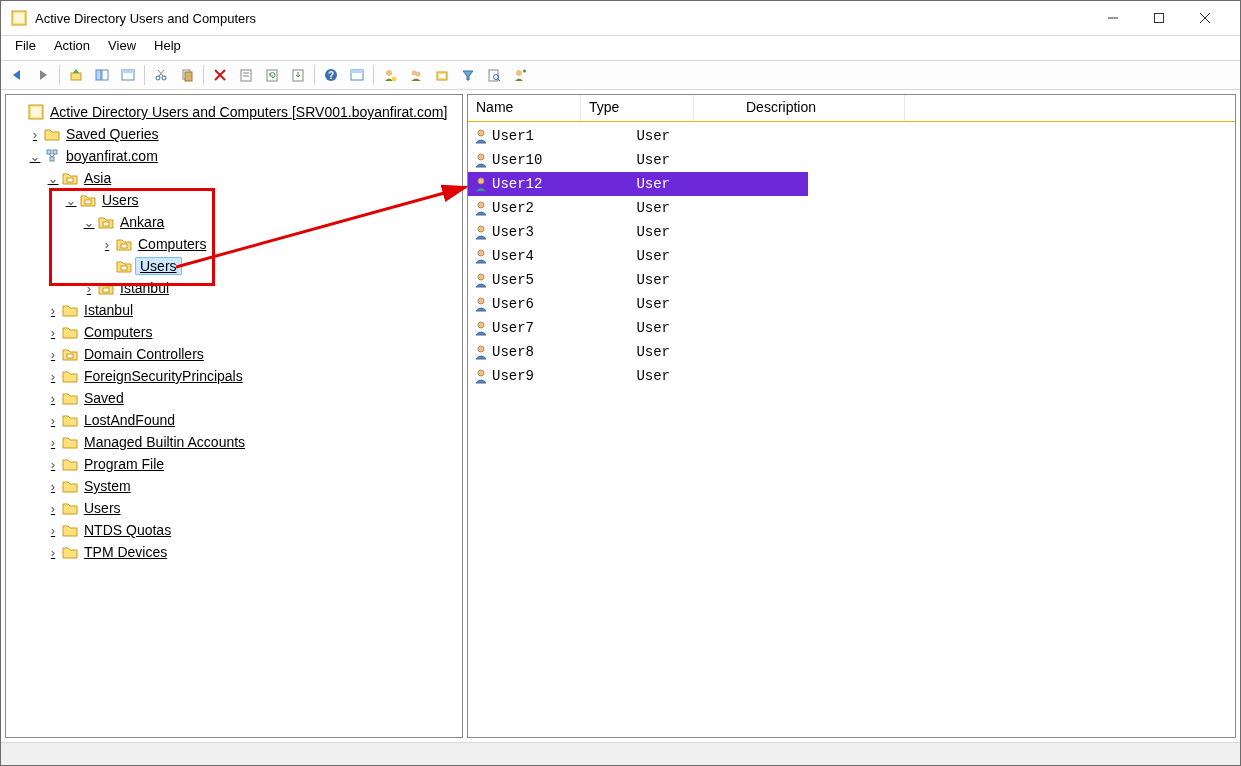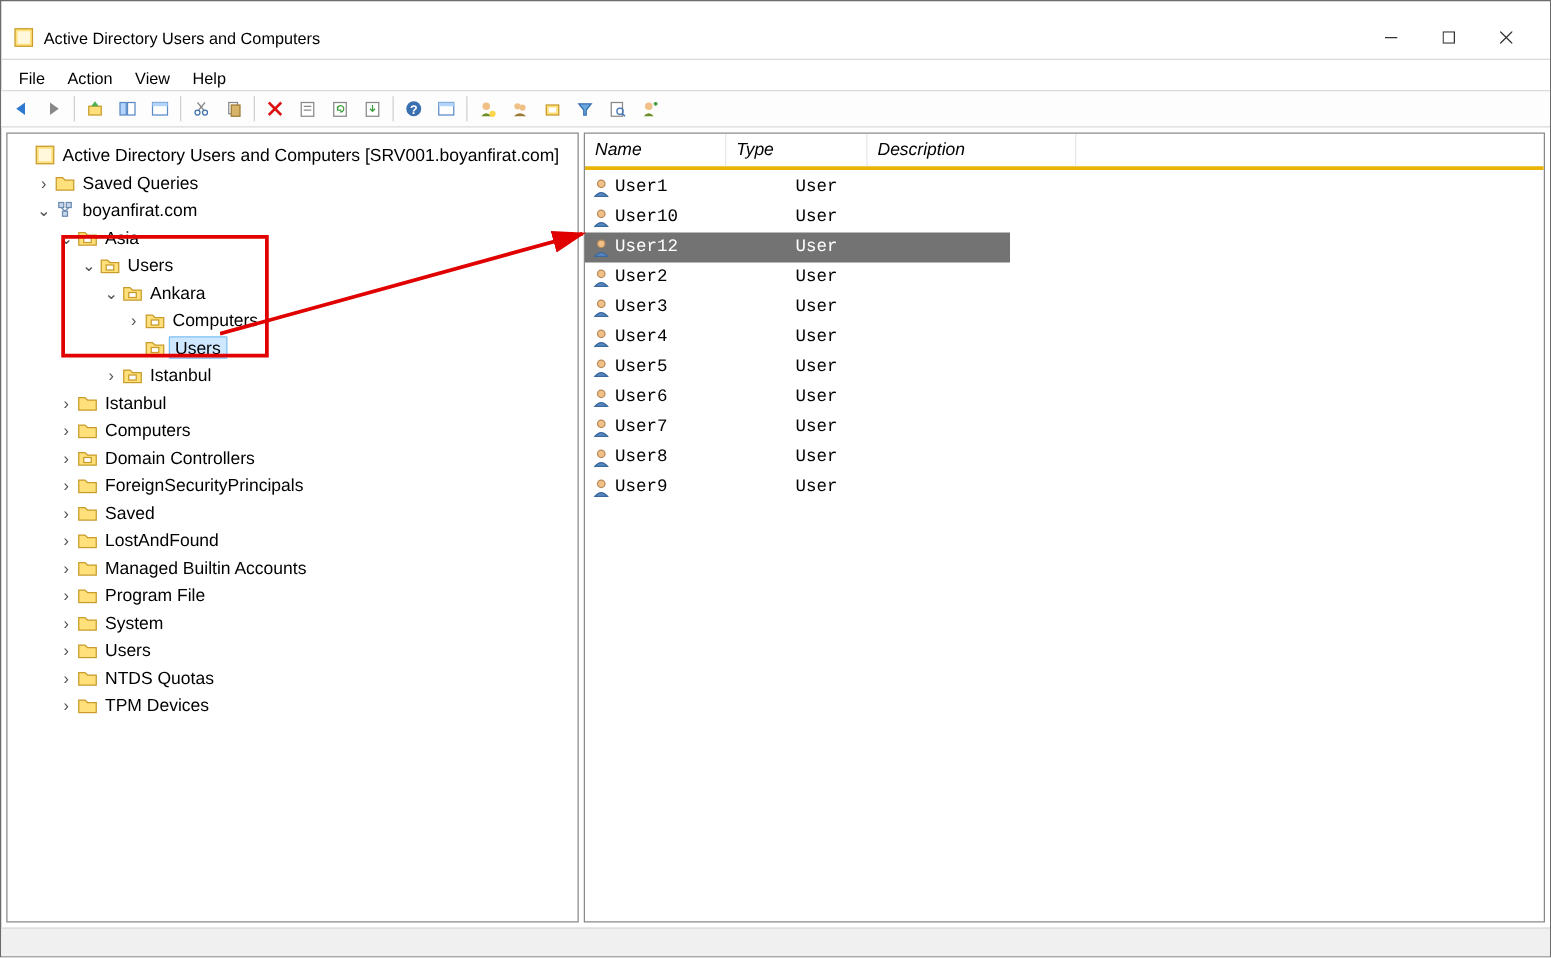--- a/index.html
+++ b/index.html
@@ -1,51 +1,51 @@
 <!DOCTYPE html>
 <html><head>
 <meta charset="utf-8">
 <style>
 html,body{margin:0;padding:0;font-family:"Segoe UI",Tahoma,sans-serif;font-size:13px;color:#000;background:#fff;height:100%;user-select:none;}
 .window{width:1241px;height:766px;border:1px solid #6b6b6b;box-sizing:border-box;display:flex;flex-direction:column;background:#fff;position:relative;}
 
-.titlebar{height:34px;display:flex;align-items:center;padding:0 12px 0 10px;border-bottom:1px solid #d9d9d9;margin-top:12px;}
+.titlebar{height:34px;display:flex;align-items:center;padding:0 12px 0 10px;border-bottom:1px solid #d9d9d9;}
 .titlebar .app-icon{width:16px;height:16px;margin-right:8px;}
 .titlebar .title{flex:0 0 auto;font-size:13px;}
 .titlebar .spacer{flex:1;}
 .winbtn{width:46px;height:30px;display:flex;align-items:center;justify-content:center;}
 .winbtn svg{stroke:#333;}
 
-.menubar{height:24px;display:flex;align-items:flex-end;padding:0 6px;gap:2px;}
+.menubar{height:24px;display:flex;align-items:flex-start;padding:0 6px;gap:2px;}
 .menubar .mi{padding:2px 8px;font-size:13px;}
 
 .toolbar{height:28px;border-top:1px solid #d9d9d9;border-bottom:1px solid #d9d9d9;display:flex;align-items:center;padding:0 4px;gap:2px;background:#fdfdfd;}
 .tbtn{width:22px;height:22px;display:flex;align-items:center;justify-content:center;border:1px solid transparent;border-radius:2px;}
 .tsep{width:1px;height:20px;background:#d0d0d0;margin:0 2px;}
 
 .body{flex:1;display:flex;padding:4px;gap:4px;min-height:0;}
 .pane{border:1px solid #8a8a8a;background:#fff;overflow:auto;}
-.tree-pane{width:456px;padding:4px 0;}
+.tree-pane{width:456px;padding:4px 0;text-decoration:underline;}
 .list-pane{flex:1;display:flex;flex-direction:column;}
 
 .tree{padding:2px 6px;font-size:14px;}
 .trow{display:flex;align-items:center;height:22px;white-space:nowrap;}
 .twist{width:14px;text-align:center;color:#555;font-size:13px;display:inline-block;}
 .ticon{width:16px;height:16px;margin:0 4px 0 2px;display:inline-flex;align-items:center;justify-content:center;}
 .tlabel{padding:0 2px;}
 .trow.selected .tlabel{background:#cde8ff;border:1px solid #7cbfef;padding:0 4px;border-radius:1px;margin-left:-1px;}
 
-.list-header{display:flex;height:26px;border-bottom:3px solid #eab308;font-size:14px;font-style:italic;}
+.list-header{display:flex;height:26px;border-bottom:1px solid #eab308;font-size:14px;}
 .list-header .col{padding:4px 8px;border-right:1px solid #e8e8e8;}
 .col.name{width:96px;}
 .col.type{width:96px;}
-.col.desc{flex:0 0 150px;}
+.col.desc{flex:0 0 150px;margin-left:44px;}
 .list-body{padding-top:2px;font-family:Liberation Mono, monospace;}
 .lrow{display:flex;align-items:center;height:24px;font-size:14px;}
-.lrow.sel{background:#737373;color:#fff;width:340px;}
+.lrow.sel{background:#6d28d9;color:#fff;width:340px;}
 .lrow .uicon{width:18px;height:18px;margin:0 2px 0 4px;display:inline-flex;align-items:center;justify-content:center;}
 .lrow .lname{width:82px;}
 .lrow .ltype{width:96px;text-align:right;}
 
 .status{height:22px;border-top:1px solid #d9d9d9;background:#f0f0f0;}
 
 .anno-box{position:absolute;border:3px solid #e00000;pointer-events:none;}
 .anno-arrow{position:absolute;pointer-events:none;}
 </style>
 </head>

